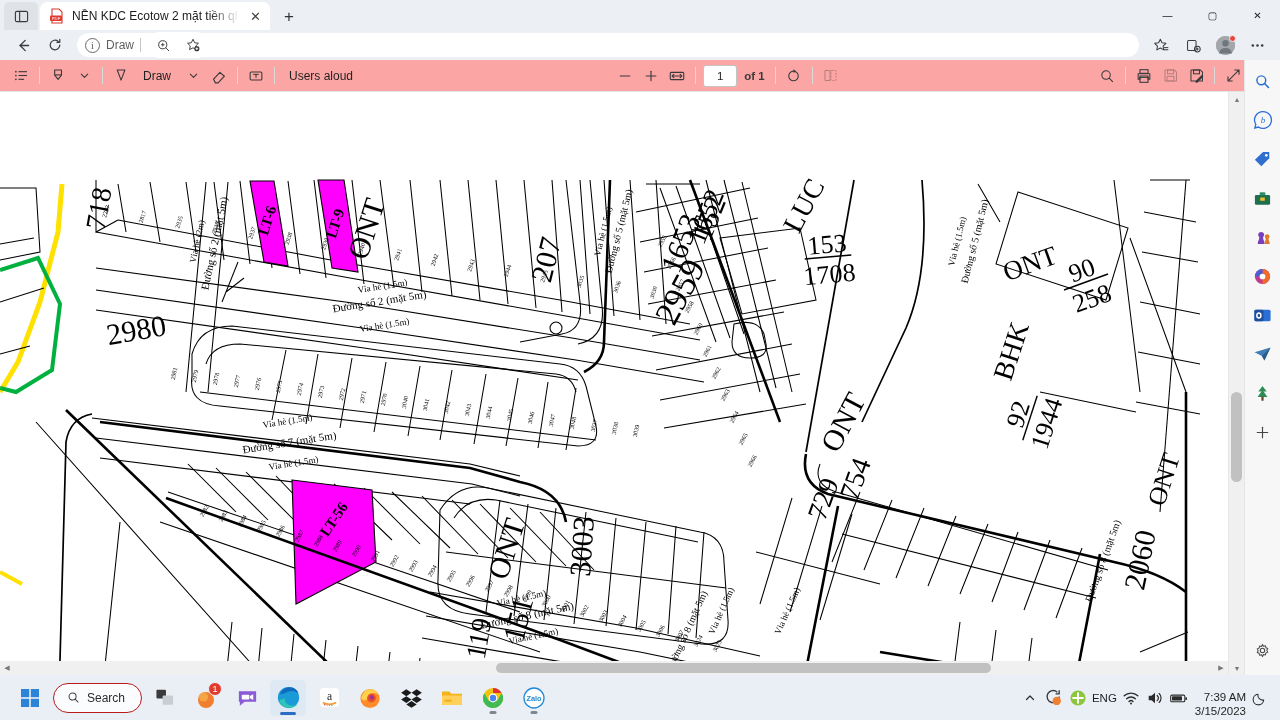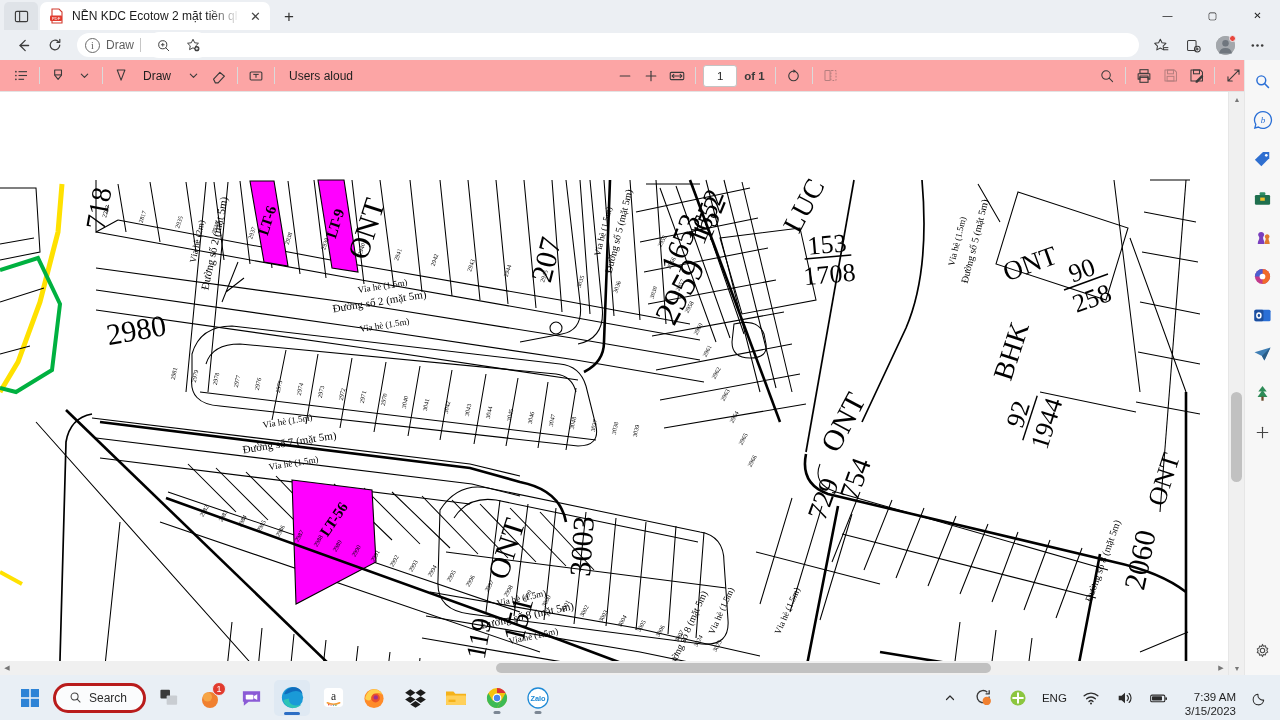--- a/index.html
+++ b/index.html
@@ -178,32 +178,32 @@
     background: #2d6ec4; border-radius: 2px;
   }
   .tbi.running::after {
     content: ''; position: absolute; bottom: 2px; left: 50%;
     transform: translateX(-50%); width: 7px; height: 3px;
     background: #7c8794; border-radius: 2px;
   }
   .searchpill {
     height: 30px; background: #fbfcfd; border-radius: 16px; display: flex;
     align-items: center; gap: 7px; padding: 0 16px 0 13px;
-    border: 3px solid #b91c1c;
+    border: 1px solid #b91c1c;
   }
   .searchpill span { font-size: 12px; color: #2c2c2c; }
   .badge {
     position: absolute; top: 2px; right: 2px; min-width: 14px; height: 14px;
     border-radius: 8px; background: #e23b2e; color: #fff; font-size: 9px;
     display: flex; align-items: center; justify-content: center; padding: 0 3px;
     border: 1.5px solid #e9eff5;
   }
   .tray {
     position: absolute; right: 0; top: 0; height: 45px; display: flex;
-    align-items: center; gap: 14px; padding-right: 10px;
+    align-items: center; gap: 4px; padding-right: 10px;
   }
   .tray-ic { width: 20px; height: 20px; display: flex; align-items: center; justify-content: center; }
   .tray-lang { font-size: 11.5px; color: #1f1f1f; }
   .clock {
     display: flex; flex-direction: column; align-items: flex-end;
     font-size: 11.5px; color: #1f1f1f; line-height: 14px; margin-left: 2px; margin-top: 12px;
   }
 </style>
 </head>
 <body>

